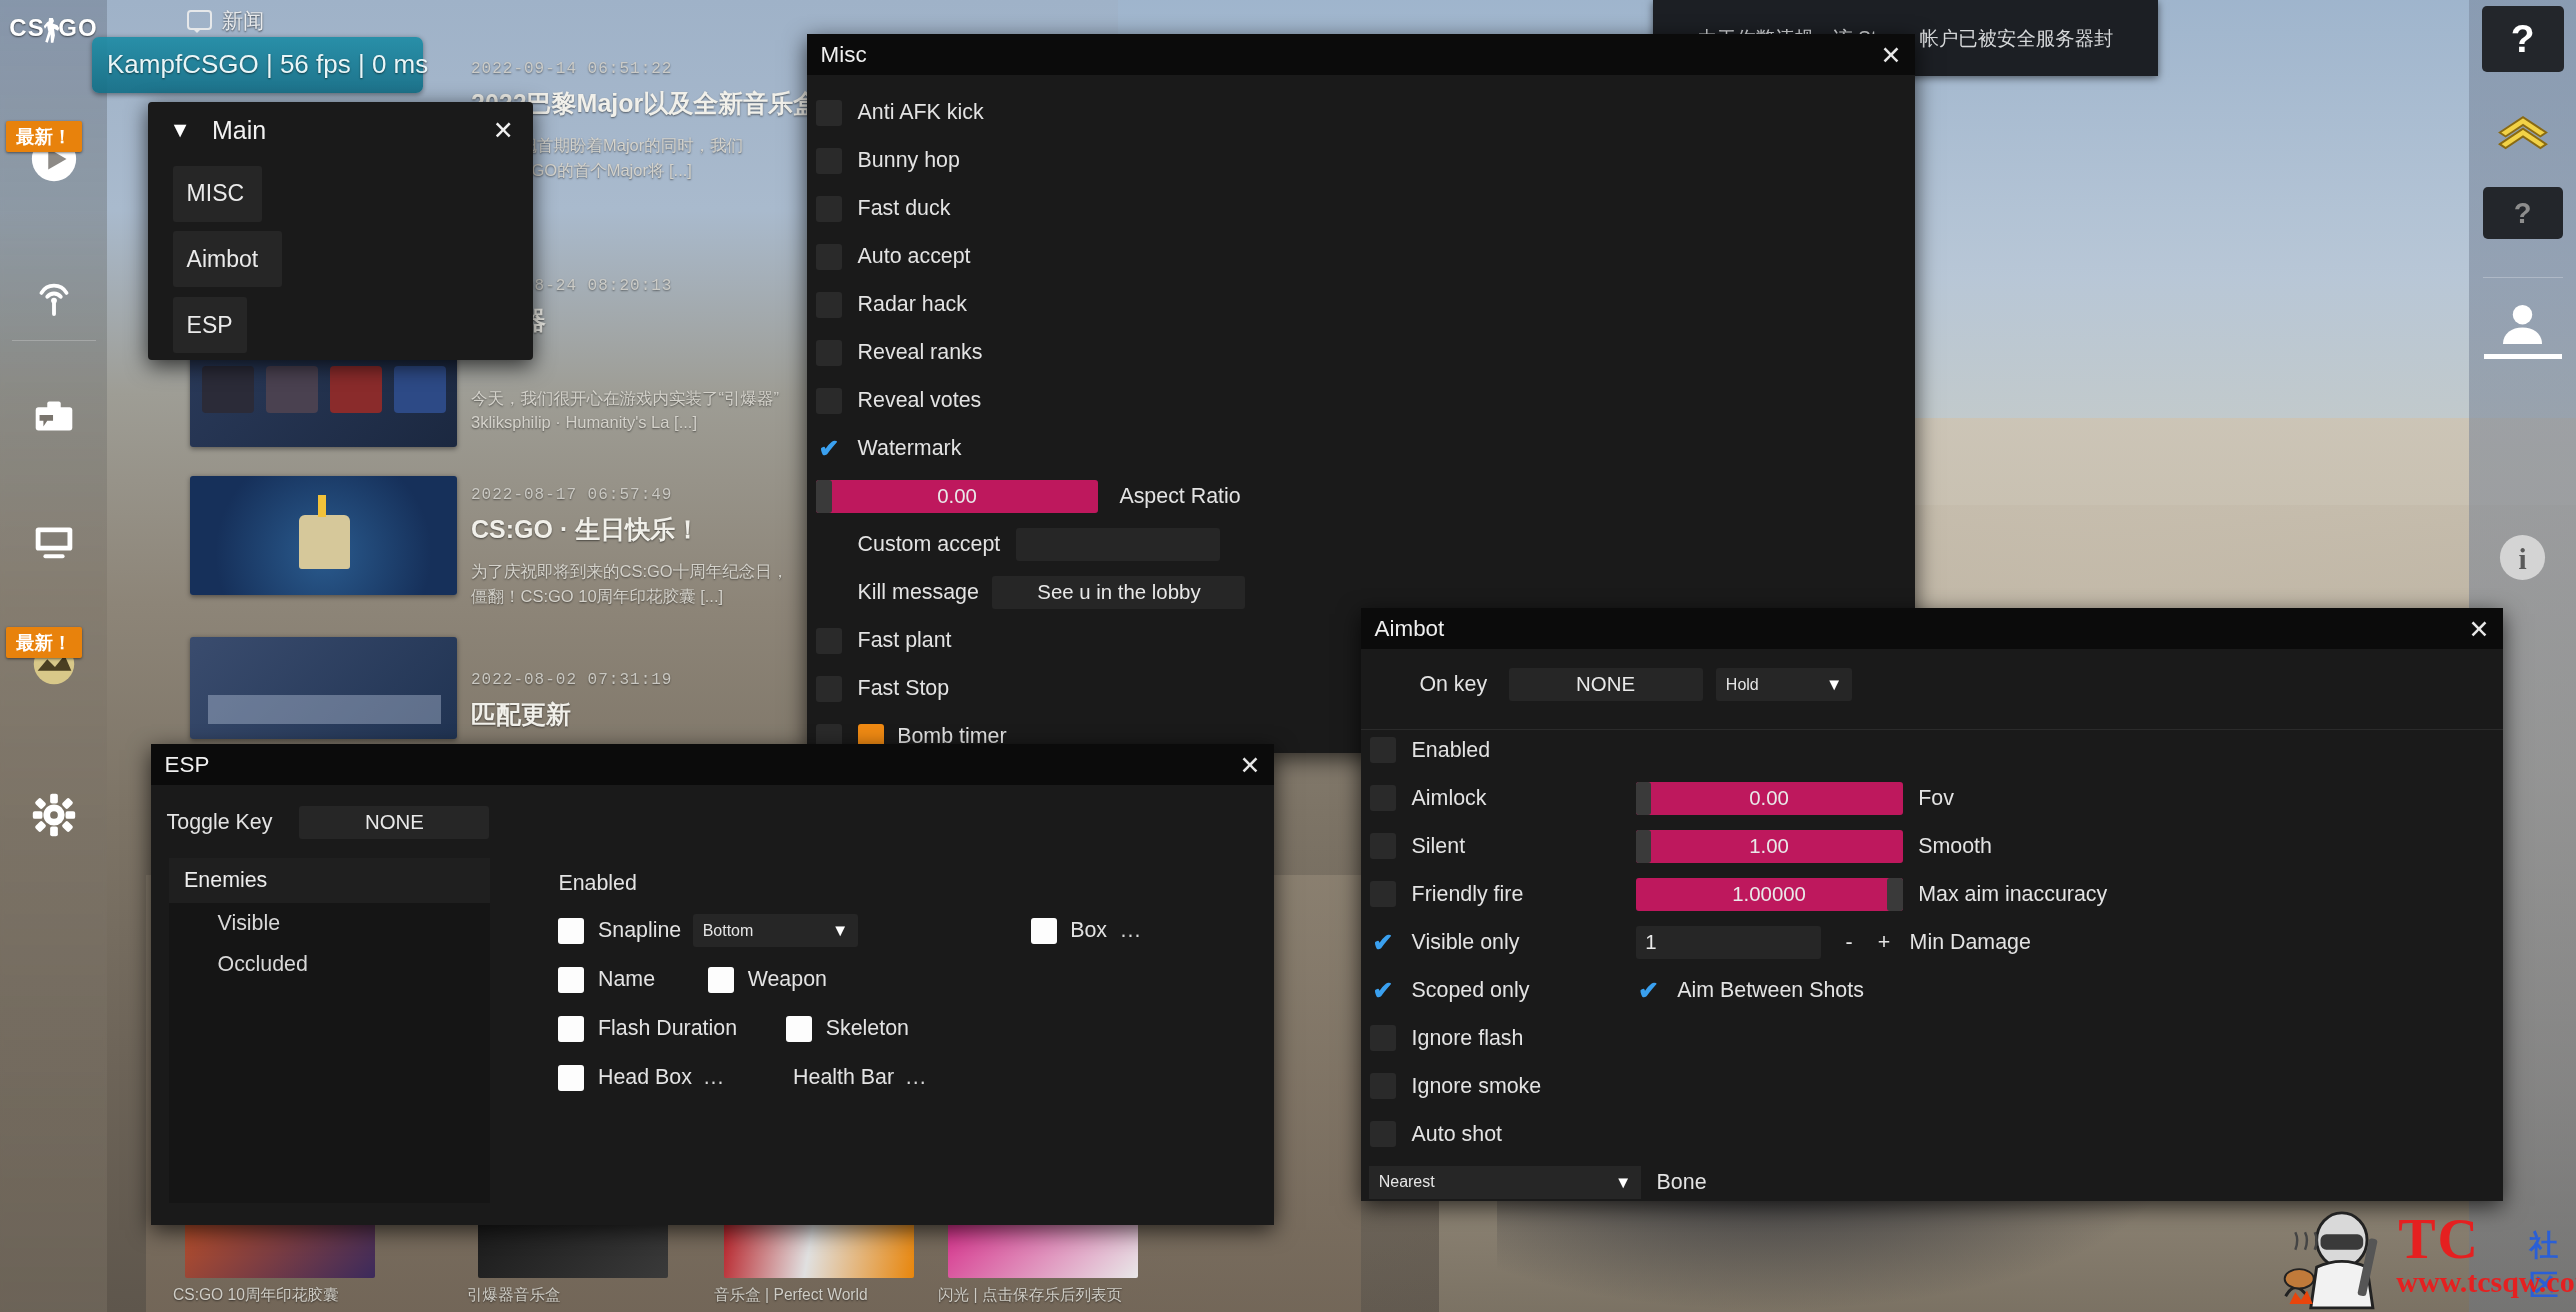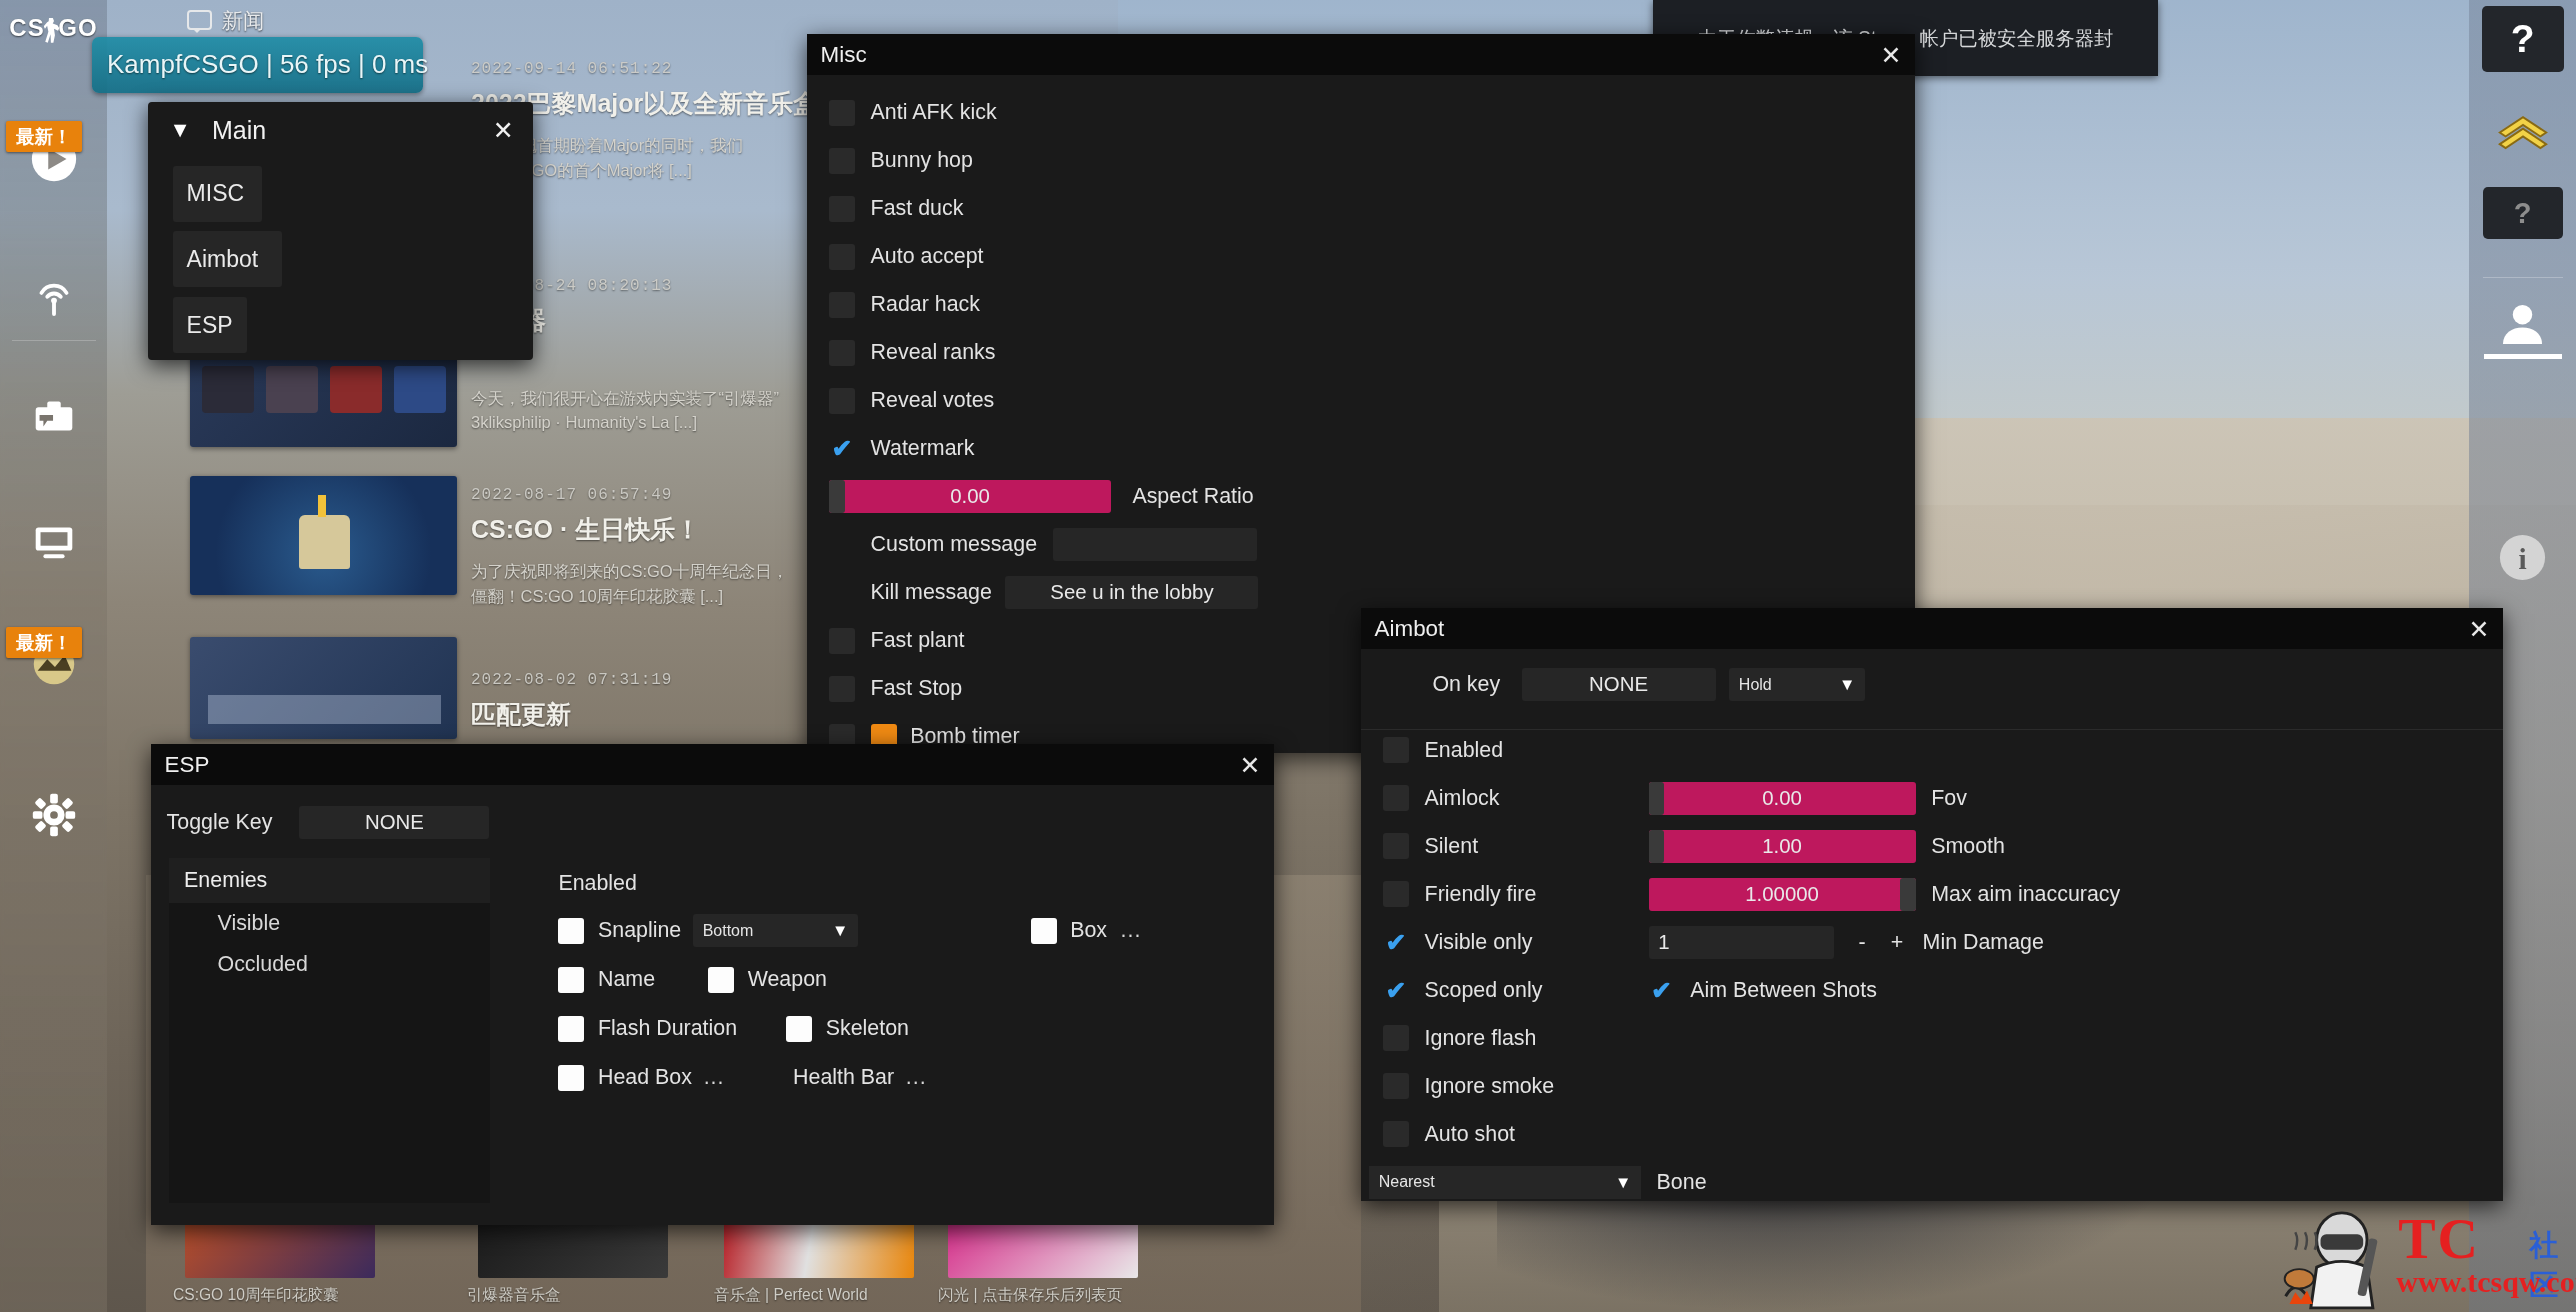--- a/index.html
+++ b/index.html
@@ -132,21 +132,21 @@
     box-shadow:0 5.8px 21.4px rgba(0,0,0,.7);
   }
   .panel-title {
     height:41px; background:#0b0b0b; display:flex; align-items:center;
     padding:0 13.6px; font-size:22.4px; color:#f0f0f0; position:relative;
   }
   .panel-title .x {
     position:absolute; right:13.6px; top:50%; transform:translateY(-50%);
     font-size:25px; color:#e8e8e8; line-height:1; cursor:pointer;
   }
-  .row { display:flex; align-items:center; height:48px; padding-left:22px; position:relative; }
+  .row { display:flex; align-items:center; height:48px; padding-left:9px; position:relative; }
   .cbox {
     width:26px; height:26px; flex:0 0 26px; background:#2a2a2a; border-radius:2.9px;
     margin-right:15.6px; display:flex; align-items:center; justify-content:center;
   }
   .cbox.on { background:transparent; }
   .cbox.white { background:#fdfdfd; }
   .cbox.orange { background:#f08a13; }
   .check { color:#3aa0ef; font-size:25px; font-weight:bold; line-height:1; }
   .lbl { font-size:21.4px; color:#e3e3e3; white-space:nowrap; }
 
@@ -441,21 +441,21 @@
     <div class="row">
       <span class="slider" style="width:282px;">
         <span class="knob"></span>
         <span class="val">0.00</span>
       </span>
       <span class="lbl" style="margin-left:21.4px;">Aspect Ratio</span>
     </div>
 
     <div class="row">
       <span class="cbox" style="background:transparent;"></span>
-      <span class="lbl">Custom message</span>
+      <span class="lbl">Custom accept</span>
       <span class="field" style="width:204px; margin-left:15.6px;">
         <span class="v"></span>
       </span>
     </div>
 
     <div class="row">
       <span class="cbox" style="background:transparent;"></span>
       <span class="lbl">Kill message</span>
       <span class="field" style="width:253px; margin-left:13.6px; justify-content:center;">
         <span class="v">See u in the lobby</span>

